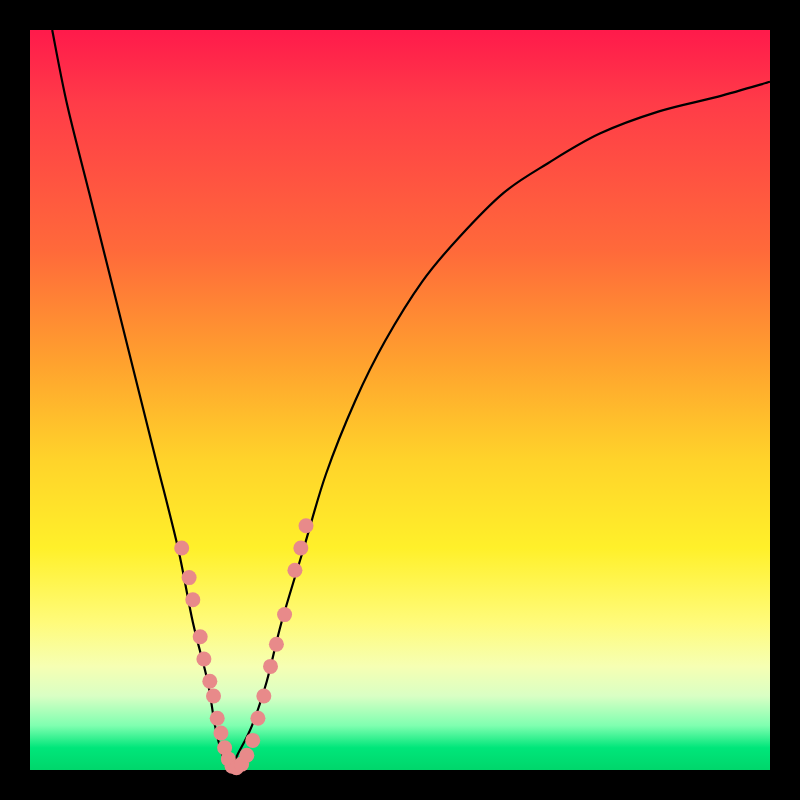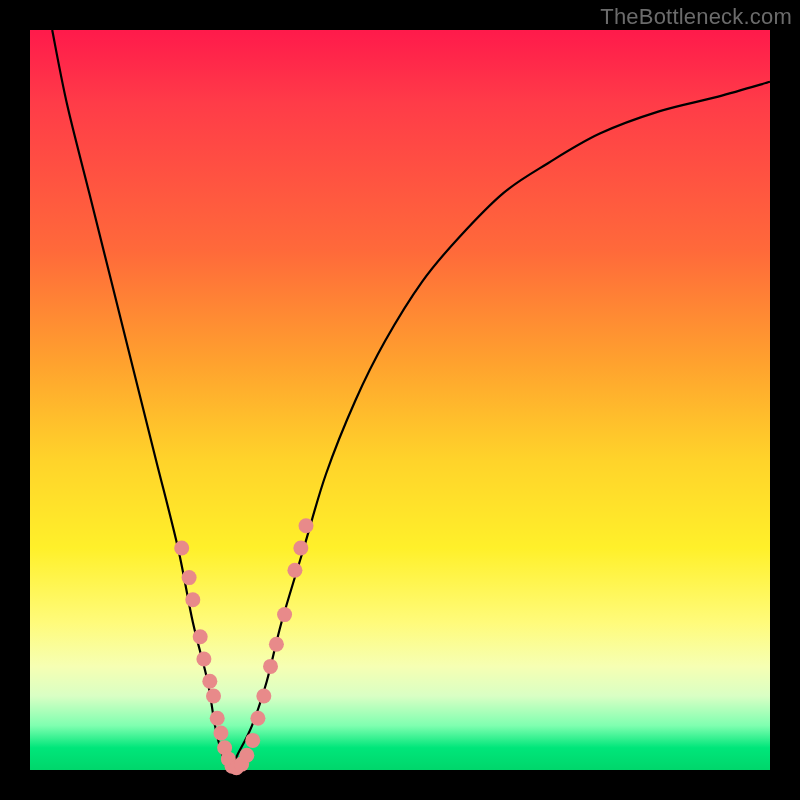--- a/index.html
+++ b/index.html
@@ -87,14 +87,13 @@
           <circle cx="233.84" cy="666" r="7.5" fill="#e88a8a"></circle>
           <circle cx="240.5" cy="636.4" r="7.5" fill="#e88a8a"></circle>
           <circle cx="246.41999999999996" cy="614.2" r="7.5" fill="#e88a8a"></circle>
           <circle cx="254.55999999999997" cy="584.6" r="7.5" fill="#e88a8a"></circle>
           <circle cx="264.92" cy="540.2" r="7.5" fill="#e88a8a"></circle>
           <circle cx="270.84" cy="518" r="7.5" fill="#e88a8a"></circle>
           <circle cx="276.02" cy="495.79999999999995" r="7.5" fill="#e88a8a"></circle>
         </g>
     </svg>
   </div>
-  <div class="watermark">TheBottleneck.com</div>
 </div>
 
 </body></html>

